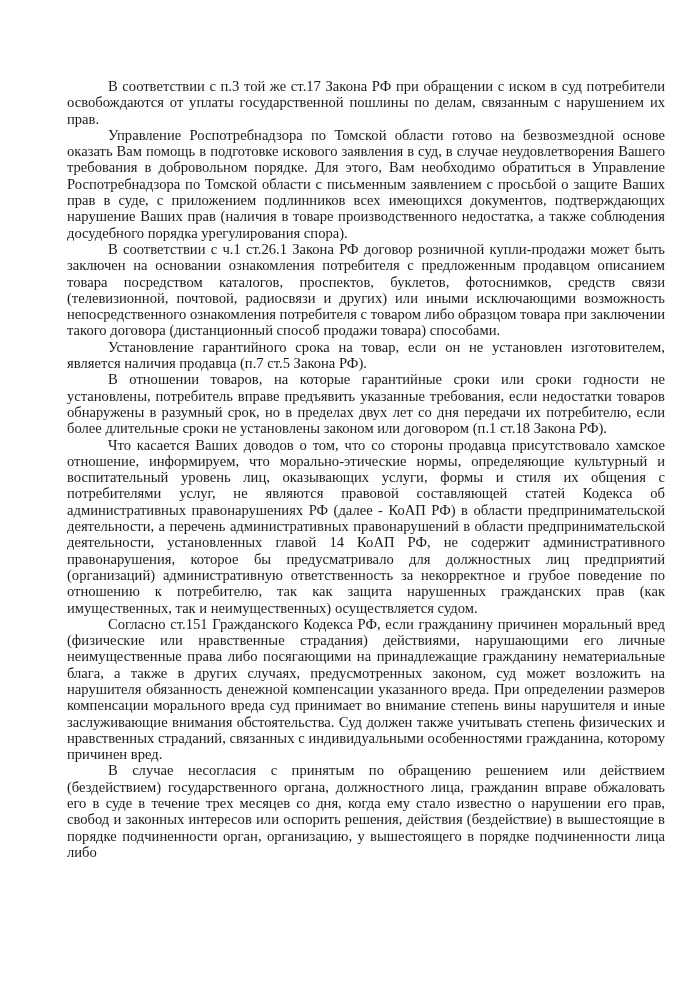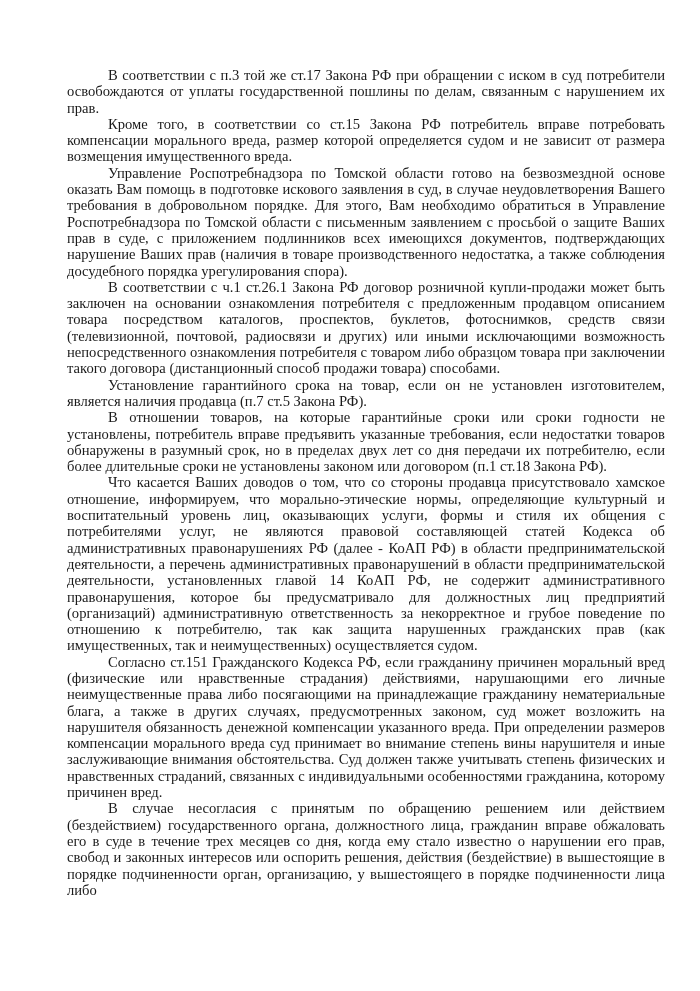--- a/index.html
+++ b/index.html
@@ -9,40 +9,39 @@
     }
     body {
       width: 700px;
       height: 991px;
       position: relative;
       overflow: hidden;
     }
     .page {
       position: absolute;
       left: 67px;
-      top: 67px;
+      top: 78px;
       width: 598px;
       font-family: "Liberation Serif", "DejaVu Serif", serif;
       font-size: 14.6px;
       line-height: 16.3px;
       color: #1a1a1a;
     }
     .para {
       margin: 0;
       text-indent: 41px;
       text-align: justify;
       hyphens: none;
     }
   </style>
 </head>
 <body>
 
 <div class="page">
   <p class="para">В соответствии с п.3 той же ст.17 Закона РФ при обращении с иском в суд потребители освобождаются от уплаты государственной пошлины по делам, связанным с нарушением их прав.</p>
-  <p class="para">Кроме того, в соответствии со ст.15 Закона РФ потребитель вправе потребовать компенсации морального вреда, размер которой определяется судом и не зависит от размера возмещения имущественного вреда.</p>
   <p class="para">Управление Роспотребнадзора по Томской области готово на безвозмездной основе оказать Вам помощь в подготовке искового заявления в суд, в случае неудовлетворения Вашего требования в добровольном порядке. Для этого, Вам необходимо обратиться в Управление Роспотребнадзора по Томской области с письменным заявлением с просьбой о защите Ваших прав в суде, с приложением подлинников всех имеющихся документов, подтверждающих нарушение Ваших прав (наличия в товаре производственного недостатка, а также соблюдения досудебного порядка урегулирования спора).</p>
   <p class="para">В соответствии с ч.1 ст.26.1 Закона РФ договор розничной купли-продажи может быть заключен на основании ознакомления потребителя с предложенным продавцом описанием товара посредством каталогов, проспектов, буклетов, фотоснимков, средств связи (телевизионной, почтовой, радиосвязи и других) или иными исключающими возможность непосредственного ознакомления потребителя с товаром либо образцом товара при заключении такого договора (дистанционный способ продажи товара) способами.</p>
   <p class="para">Установление гарантийного срока на товар, если он не установлен изготовителем, является наличия продавца (п.7 ст.5 Закона РФ).</p>
   <p class="para">В отношении товаров, на которые гарантийные сроки или сроки годности не установлены, потребитель вправе предъявить указанные требования, если недостатки товаров обнаружены в разумный срок, но в пределах двух лет со дня передачи их потребителю, если более длительные сроки не установлены законом или договором (п.1 ст.18 Закона РФ).</p>
   <p class="para">Что касается Ваших доводов о том, что со стороны продавца присутствовало хамское отношение, информируем, что морально-этические нормы, определяющие культурный и воспитательный уровень лиц, оказывающих услуги, формы и стиля их общения с потребителями услуг, не являются правовой составляющей статей Кодекса об административных правонарушениях РФ (далее - КоАП РФ) в области предпринимательской деятельности, а перечень административных правонарушений в области предпринимательской деятельности, установленных главой 14 КоАП РФ, не содержит административного правонарушения, которое бы предусматривало для должностных лиц предприятий (организаций) административную ответственность за некорректное и грубое поведение по отношению к потребителю, так как защита нарушенных гражданских прав (как имущественных, так и неимущественных) осуществляется судом.</p>
   <p class="para">Согласно ст.151 Гражданского Кодекса РФ, если гражданину причинен моральный вред (физические или нравственные страдания) действиями, нарушающими его личные неимущественные права либо посягающими на принадлежащие гражданину нематериальные блага, а также в других случаях, предусмотренных законом, суд может возложить на нарушителя обязанность денежной компенсации указанного вреда. При определении размеров компенсации морального вреда суд принимает во внимание степень вины нарушителя и иные заслуживающие внимания обстоятельства. Суд должен также учитывать степень физических и нравственных страданий, связанных с индивидуальными особенностями гражданина, которому причинен вред.</p>
   <p class="para">В случае несогласия с принятым по обращению решением или действием (бездействием) государственного органа, должностного лица, гражданин вправе обжаловать его в суде в течение трех  месяцев со дня, когда ему стало известно о нарушении его прав, свобод и законных интересов или оспорить решения, действия (бездействие) в вышестоящие в порядке подчиненности орган, организацию, у вышестоящего в порядке подчиненности лица либо</p>
 </div>
 
 </body></html>

